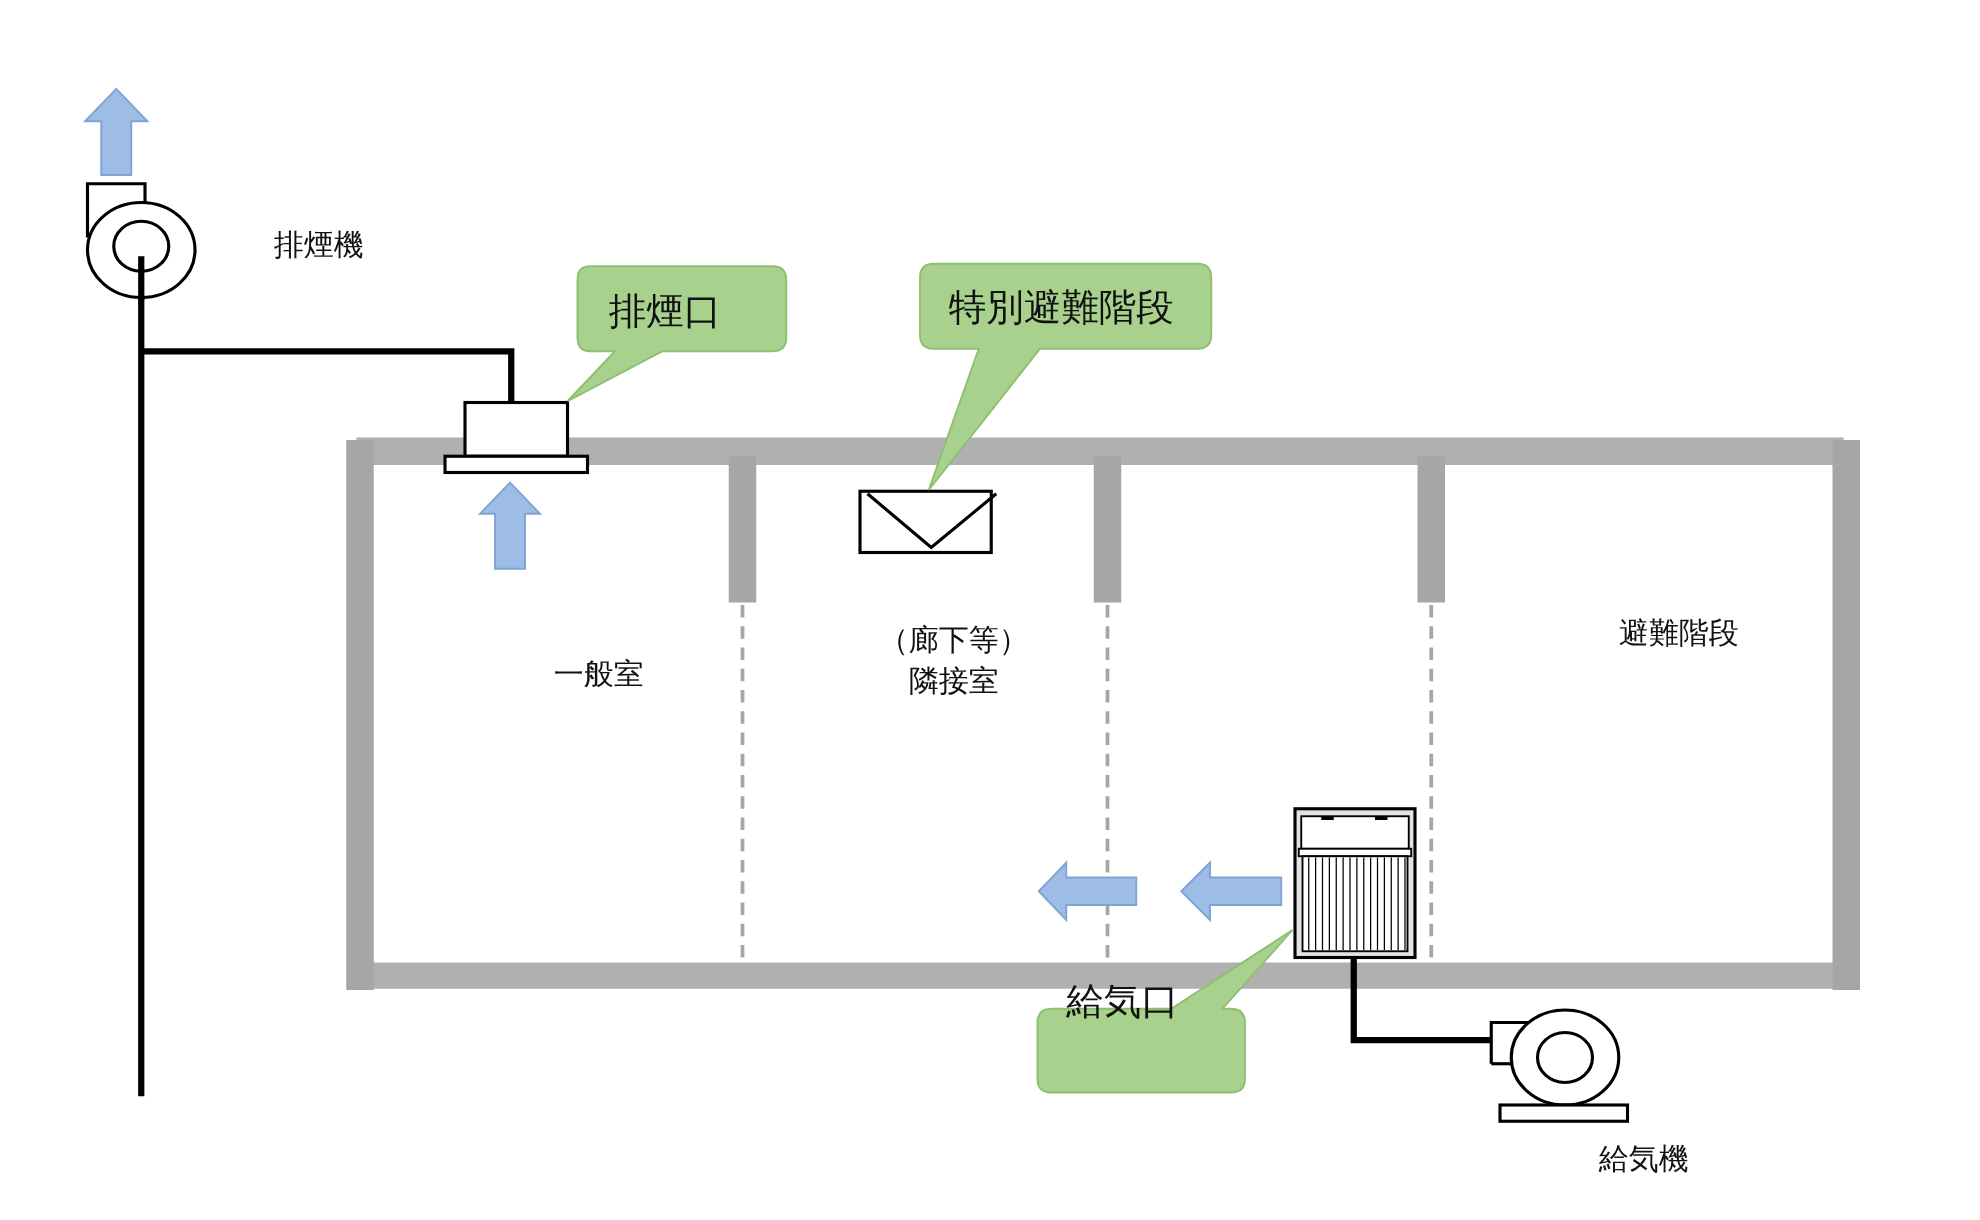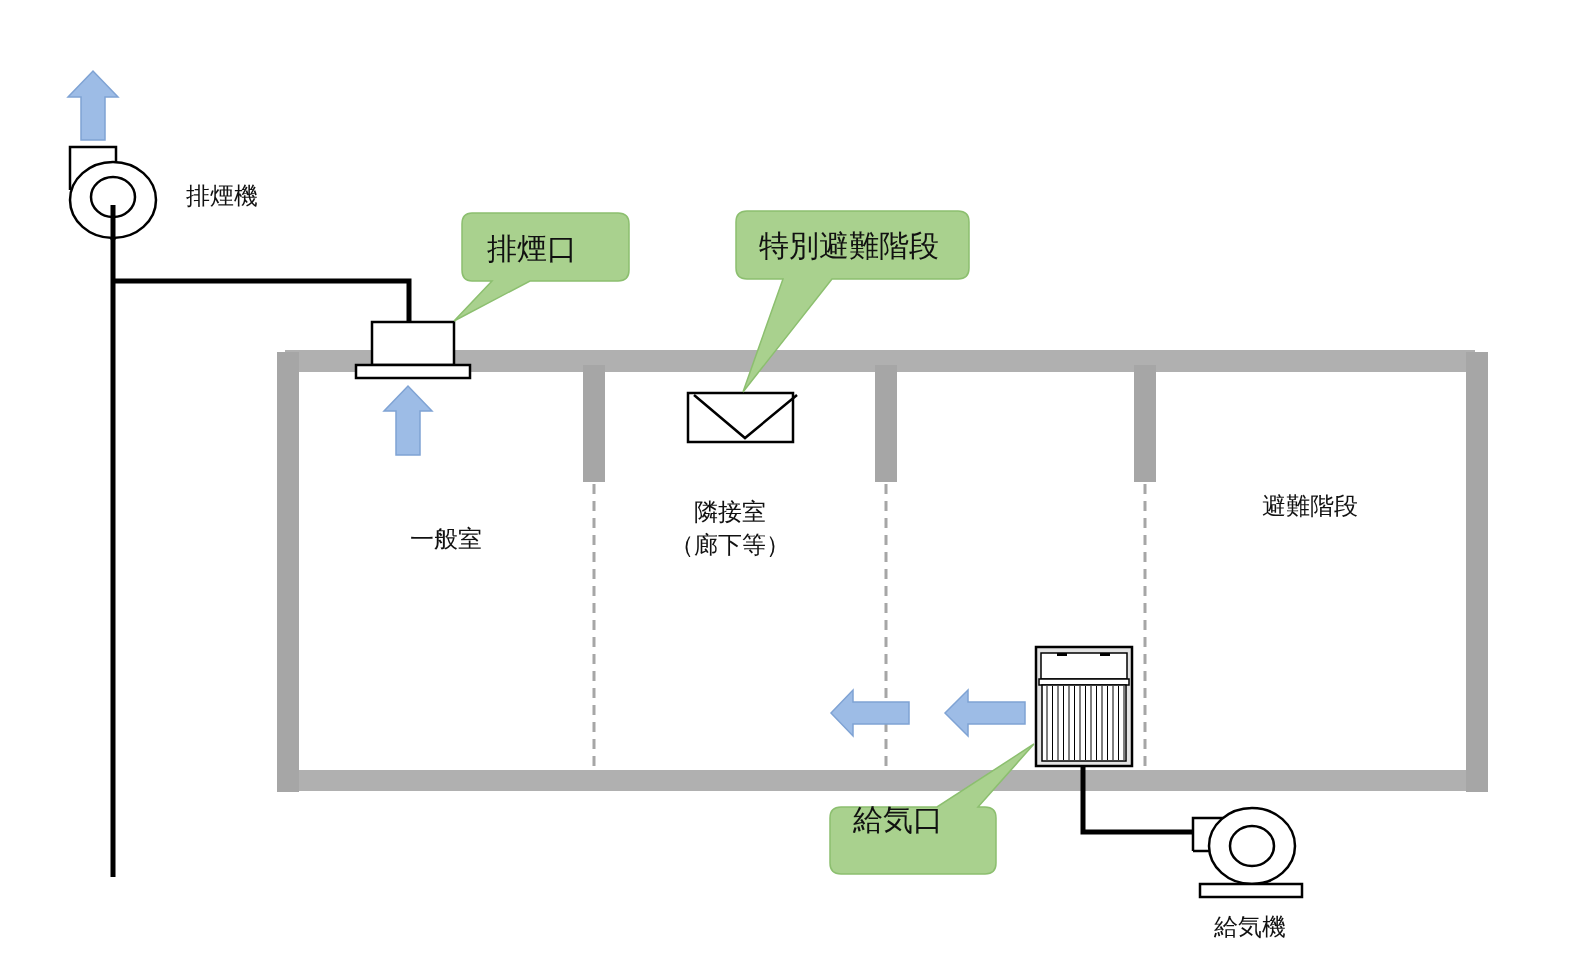--- a/index.html
+++ b/index.html
@@ -1,19 +1,19 @@
 <!DOCTYPE html>
 <html><head>
 <meta charset="utf-8">
 <style>
   html, body { margin: 0; padding: 0; background: #ffffff; }
   body { width: 1584px; height: 976px; position: relative; overflow: hidden;
          font-family: "DejaVu Sans", "Liberation Sans", sans-serif; }
   svg { position: absolute; left: 0; top: 0; }
-  .lbl { position: absolute; color: #111; font-size: 24px; line-height: 33px; text-align: center; white-space: nowrap; }
+  .lbl { position: absolute; color: #111; font-size: 24px; line-height: 33px; text-align: center; white-space: nowrap; margin-left: 33px; }
   .callout-text { position: absolute; color: #111; font-size: 30px; white-space: nowrap; }
 </style>
 </head>
 <body>
 
 <svg width="1584" height="976" viewBox="0 0 1584 976">
 
   <rect x="285" y="350" width="1190" height="22" fill="#b0b0b0"></rect>
   <rect x="285" y="770" width="1190" height="21" fill="#b0b0b0"></rect>
   <rect x="277" y="352" width="22" height="440" fill="#a6a6a6"></rect>
@@ -88,30 +88,30 @@
 
   <path d="M909 702 H853 V690 L831 713 L853 736 V724 H909 Z" fill="#9dbce6" stroke="#7fa3d4" stroke-width="1.5"></path>
   <path d="M1025 702 H968 V690 L945 713 L968 736 V724 H1025 Z" fill="#9dbce6" stroke="#7fa3d4" stroke-width="1.5"></path>
 
   <path d="M472 213 H618 Q629 213 629 224 V270 Q629 281 618 281 H530 L454 321 L492 281 H472 Q462 281 462 270 V224 Q462 213 472 213 Z" fill="#a9d18e" stroke="#8cbf6f" stroke-width="1.5"></path>
   <path d="M747 211 H958 Q969 211 969 222 V268 Q969 279 958 279 H832 L743 392 L783 279 H747 Q736 279 736 268 V222 Q736 211 747 211 Z" fill="#a9d18e" stroke="#8cbf6f" stroke-width="1.5"></path>
   <path d="M841 807 H937 L1034 744 L978 807 H985 Q996 807 996 818 V863 Q996 874 985 874 H841 Q830 874 830 863 V818 Q830 807 841 807 Z" fill="#a9d18e" stroke="#8cbf6f" stroke-width="1.5"></path>
 </svg>
 
 <div class="lbl" style="left:186px; top:180px;">排煙機</div>
-<div class="lbl" style="left:1214px; top:911px;">給気機</div>
+<div class="lbl" style="left:1246px; top:911px;">給気機</div>
 
 <div class="callout-text" style="left:487px; top:229px;">排煙口</div>
 <div class="callout-text" style="left:759px; top:226px;">特別避難階段</div>
-<div class="callout-text" style="left:853px; top:800px;">給気口</div>
+<div class="callout-text" style="left:853px; top:781px;">給気口</div>
 
 <div class="lbl" style="left:346px; top:523px; width:200px;">
   <div>一般室</div>
 </div>
 <div class="lbl" style="left:630px; top:496px; width:200px;">
+  <div>（廊下等）</div>
   <div>隣接室</div>
-  <div>（廊下等）</div>
 </div>
 <div class="lbl" style="left:919px; top:502px; width:200px;">
 </div>
 <div class="lbl" style="left:1210px; top:490px; width:200px;">
   <div>避難階段</div>
 </div>
 
 </body></html>

